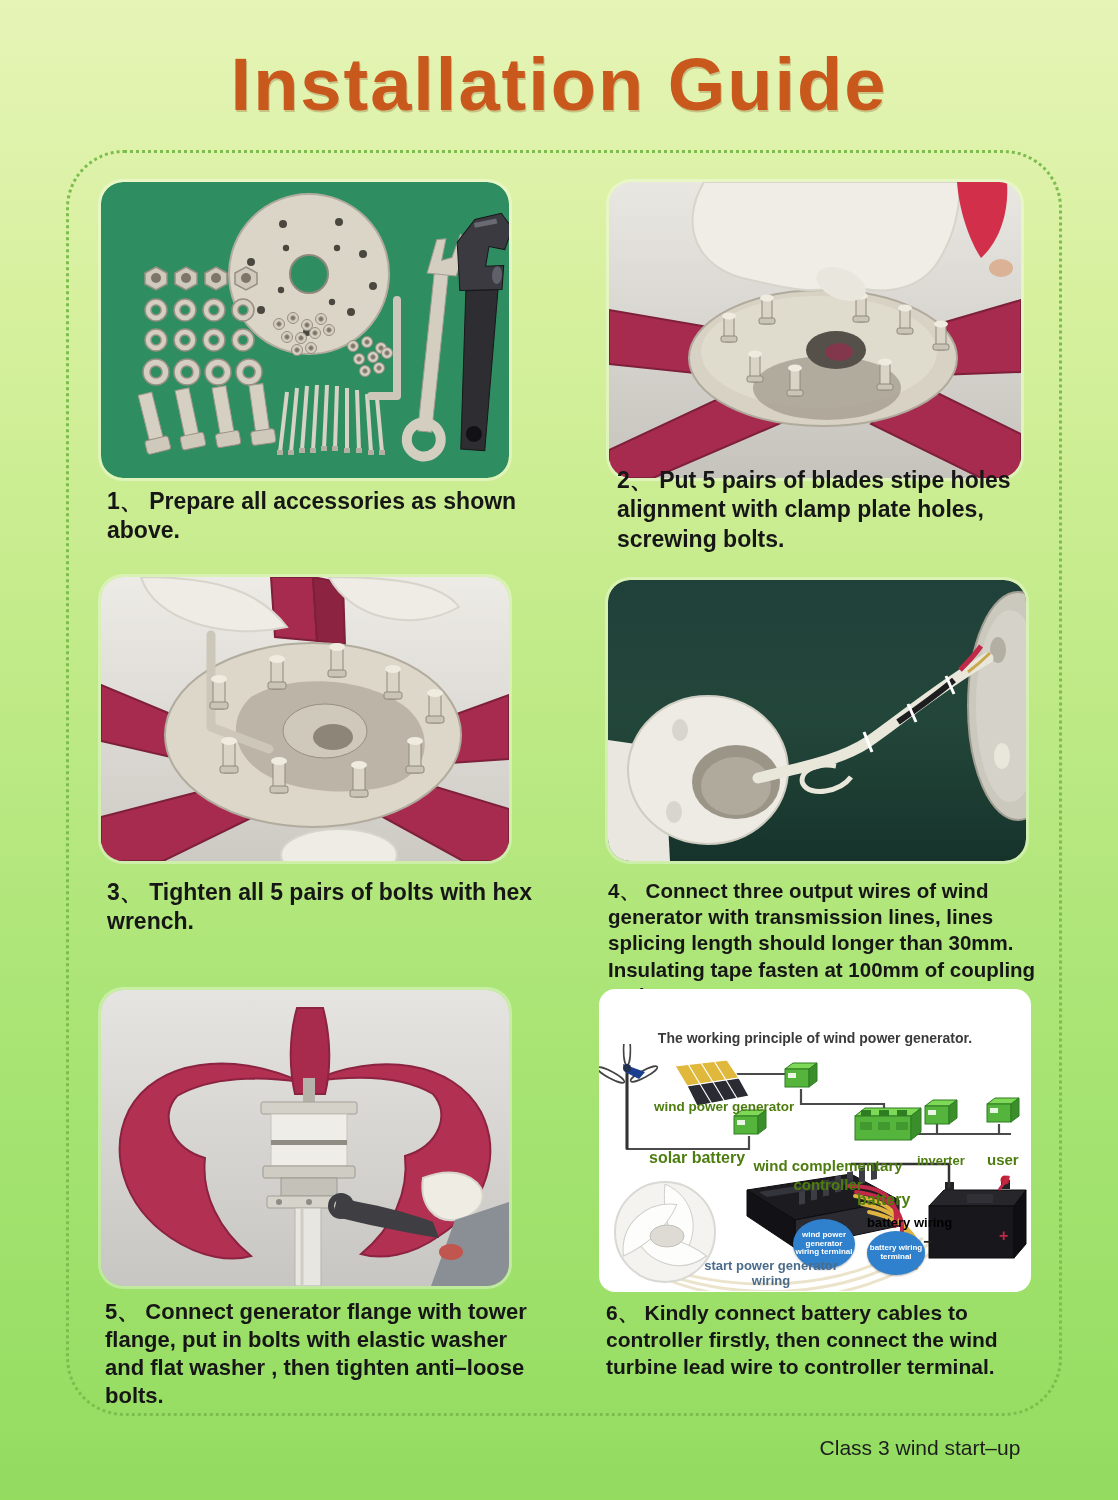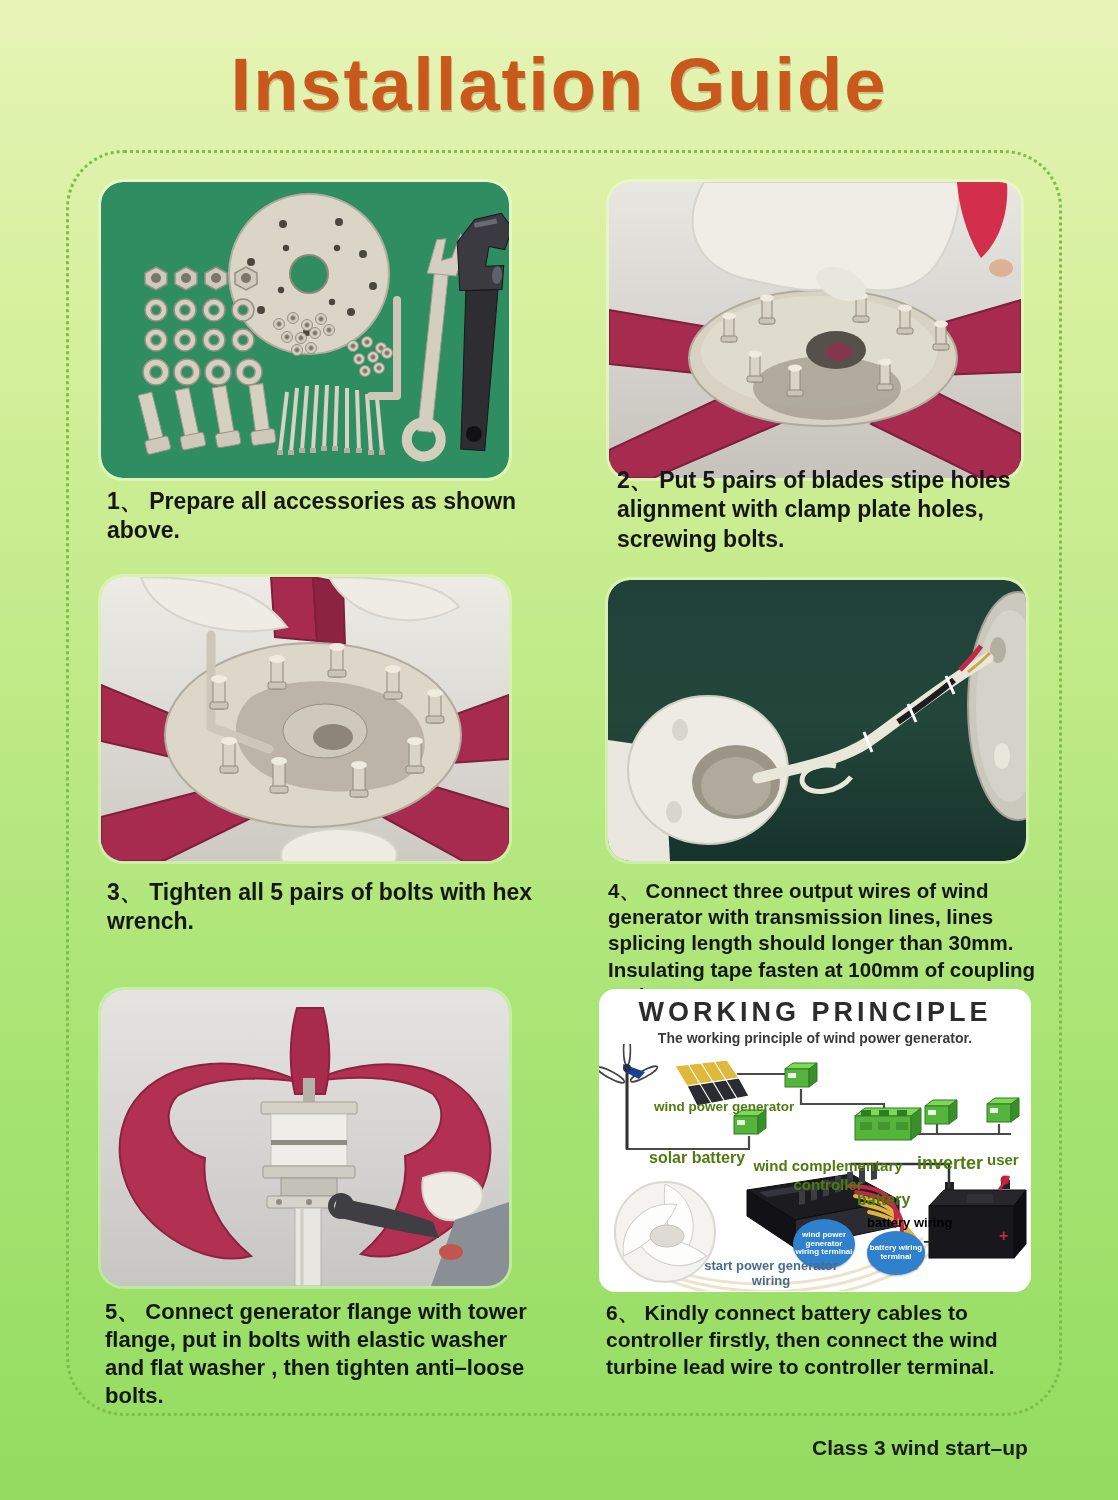--- a/index.html
+++ b/index.html
@@ -34,21 +34,21 @@
   .wp-sub{position:absolute;top:41px;left:0;width:100%;text-align:center;
     font-size:14px;font-weight:700;color:#3a3a3a;}
   .wp-lbl{position:absolute;font-weight:700;color:#4d7c0f;white-space:nowrap;}
   .wp-oval{
     position:absolute;border-radius:50%;background:#2f80cd;color:#fff;
     display:flex;align-items:center;justify-content:center;text-align:center;
     font-weight:700;line-height:1.12;box-shadow:0 1px 2px rgba(0,0,0,.3);
   }
   .footer-note{
     position:absolute;left:760px;top:1436px;width:320px;
-    font-size:21px;color:#1d1d1d;font-weight:700;text-align:center;
+    font-size:21px;color:#1d1d1d;font-weight:400;text-align:center;
   }
 </style>
 </head>
 <body>
 
 <div class="page-title">Installation Guide</div>
 
 <div class="dotted-frame"></div>
 
 <div class="photo" style="left:101px;top:182px;width:408px;height:296px;">
@@ -450,21 +450,20 @@
 </div>
 
 <div class="caption" style="left:107px;top:487px;width:420px;font-size:23px;">1、 Prepare all accessories as shown above.</div>
 <div class="caption" style="left:617px;top:466px;width:430px;font-size:23px;">2、 Put 5 pairs of blades stipe holes alignment with clamp plate holes, screwing bolts.</div>
 <div class="caption" style="left:107px;top:878px;width:430px;font-size:23px;">3、 Tighten all 5 pairs of bolts with hex wrench.</div>
 <div class="caption" style="left:608px;top:878px;width:442px;font-size:20.5px;">4、 Connect three output wires of wind generator with transmission lines, lines splicing length should longer than 30mm. Insulating tape fasten at 100mm of coupling end.</div>
 <div class="caption" style="left:105px;top:1298px;width:446px;font-size:22px;">5、 Connect generator flange with tower flange, put in bolts with elastic washer and flat washer , then tighten anti–loose bolts.</div>
 <div class="caption" style="left:606px;top:1300px;width:456px;font-size:21px;">6、 Kindly connect battery cables to controller firstly, then connect the wind turbine lead wire to controller terminal.</div>
 
 <div class="wp-panel">
-  <div class="wp-title">WORKING PRINCIPLE</div>
   <div class="wp-sub">The working principle of wind power generator.</div>
 
   <svg style="position:absolute;left:0;top:55px;" width="432" height="247" viewBox="0 0 432 247">
 
     <g stroke="#4a4a4a" stroke-width="2.2" fill="none">
       <polyline points="28,30 28,105 150,105 150,92"></polyline>
       <line x1="120" y1="30" x2="192" y2="30"></line>
       <polyline points="202,45 202,60 285,60 285,72"></polyline>
       <polyline points="314,90 412,90"></polyline>
       <line x1="338" y1="90" x2="338" y2="80"></line>
@@ -572,21 +571,21 @@
       <path d="M263,160 C301,167 319,187 311,217" stroke="#e0b341" stroke-width="4"></path>
       <path d="M270,168 C310,177 327,197 317,224" stroke="#e0b341" stroke-width="4"></path>
       <path d="M250,142 C286,142 301,157 296,182" stroke="#c22848" stroke-width="4"></path>
       <path d="M257,148 C293,152 309,170 301,197" stroke="#c22848" stroke-width="4"></path>
     </g>
   </svg>
 
   <div class="wp-lbl" style="left:55px;top:110px;font-size:13.5px;">wind power generator</div>
   <div class="wp-lbl" style="left:50px;top:160px;font-size:16px;">solar battery</div>
   <div class="wp-lbl" style="left:148px;top:168px;width:162px;font-size:15px;white-space:normal;text-align:center;line-height:1.25;">wind complementary controller</div>
-  <div class="wp-lbl" style="left:318px;top:164px;font-size:18px;text-align:right;">inverter</div>
+  <div class="wp-lbl" style="left:318px;top:164px;font-size:13px;text-align:right;">inverter</div>
   <div class="wp-lbl" style="left:388px;top:162px;font-size:15px;">user</div>
   <div class="wp-lbl" style="left:258px;top:202px;font-size:16px;">battery</div>
   <div class="wp-lbl" style="left:268px;top:226px;font-size:13px;color:#000000;">battery wiring</div>
   <div class="wp-lbl" style="left:324px;top:244px;font-size:16px;color:#222;">−</div>
   <div class="wp-lbl" style="left:400px;top:238px;font-size:16px;color:#c22848;">+</div>
   <div class="wp-oval" style="left:194px;top:230px;width:62px;height:50px;font-size:8px;">wind power generator wiring terminal</div>
   <div class="wp-oval" style="left:268px;top:242px;width:58px;height:44px;font-size:8px;">battery wiring terminal</div>
   <div class="wp-lbl" style="left:102px;top:270px;width:140px;font-size:13px;color:#4a6b8a;white-space:normal;text-align:center;line-height:1.15;">start power generator wiring</div>
 </div>
 

